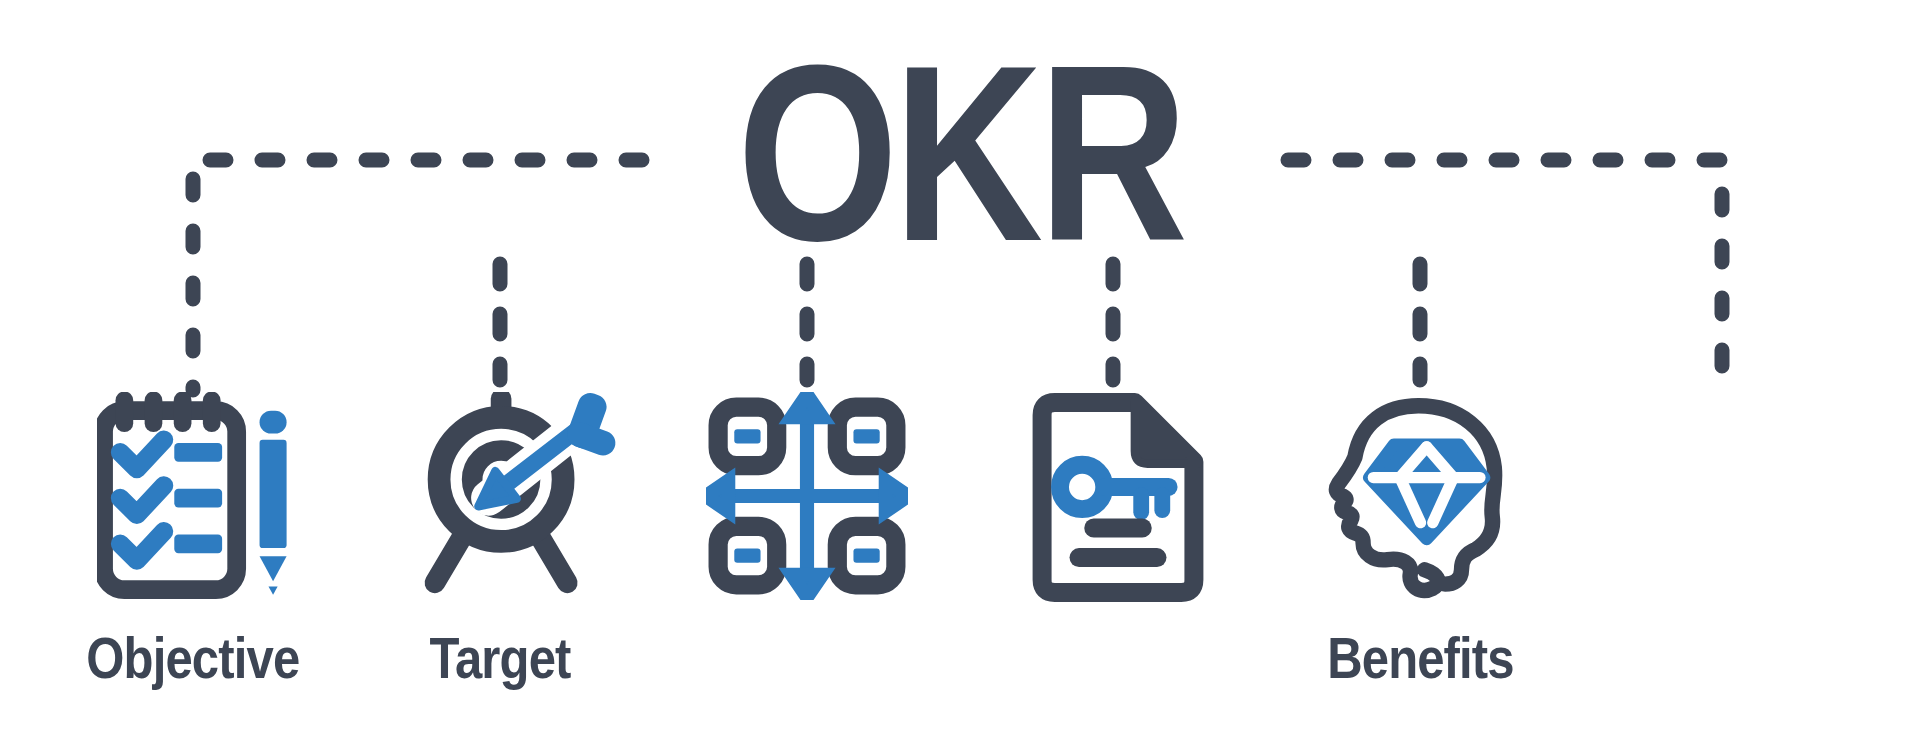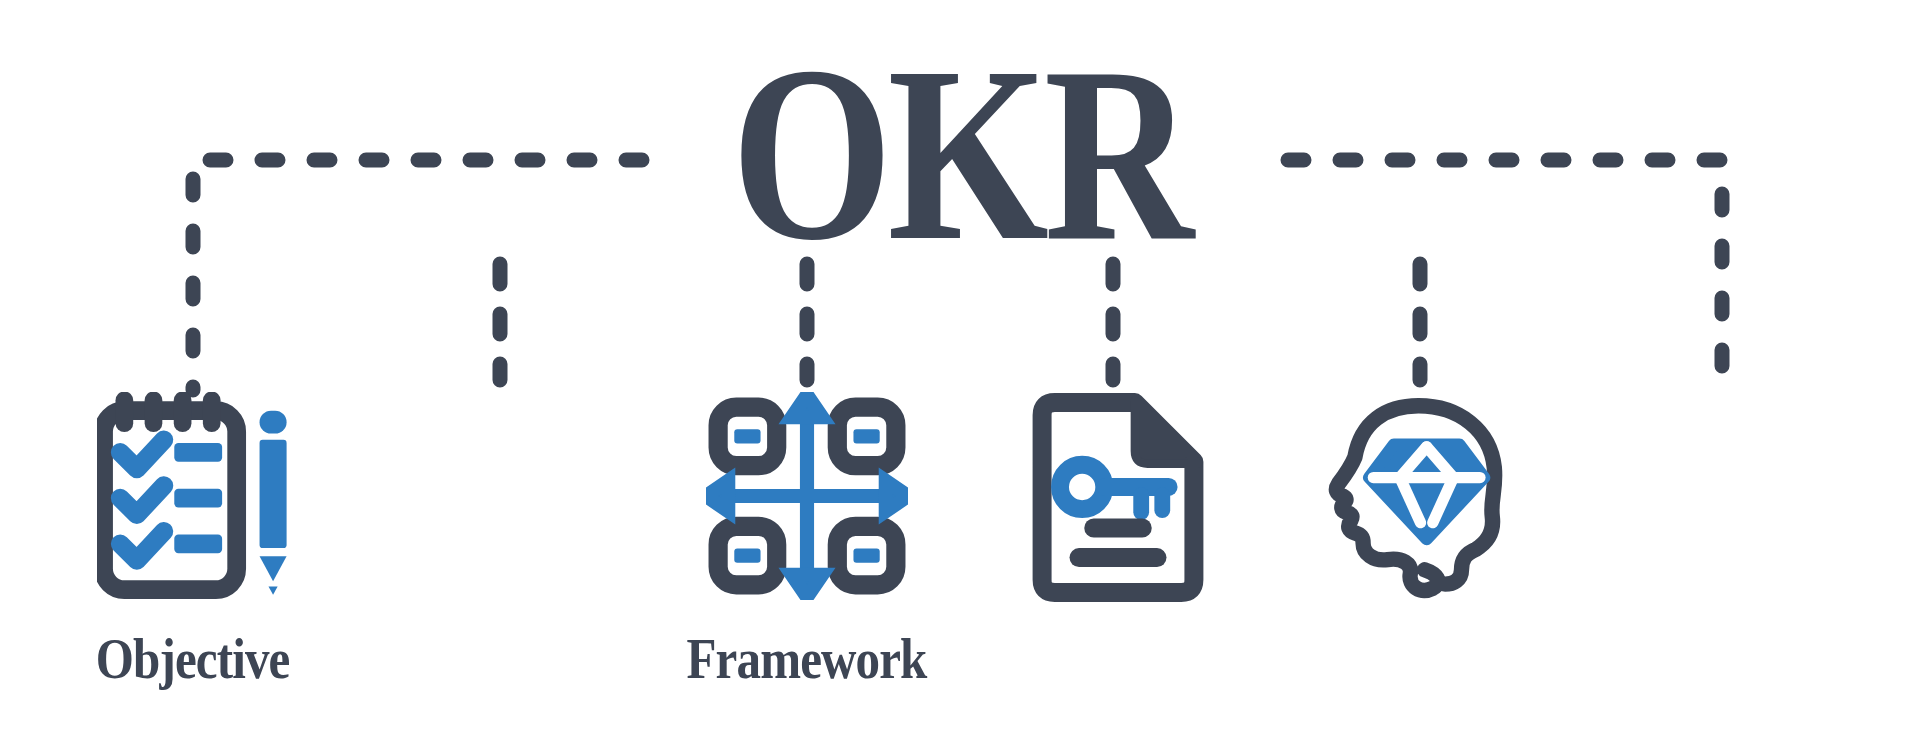--- a/index.html
+++ b/index.html
@@ -1,21 +1,21 @@
 <!DOCTYPE html>
 <html><head>
 <meta charset="utf-8">
 <style>
   html,body{margin:0;padding:0;background:#ffffff;}
   .canvas{
     position:relative;
     width:1920px;height:730px;
     background:#ffffff;
     overflow:hidden;
-    font-family:Liberation Serif, serif;
+    font-family:Liberation Sans, sans-serif;
   }
   .title{
     position:absolute;
     top:29px;left:0;right:0;
     text-align:center;
     font-size:250px;
     font-weight:700;
     line-height:1;
     color:#3d4554;
     letter-spacing:-6px;
@@ -94,20 +94,41 @@
           <rect x="78" y="9" width="13" height="11" rx="5.5"></rect>
           <rect x="78" y="23" width="13" height="52" rx="1.5"></rect>
           <polygon points="78,79 91,79 84.5,91"></polygon>
           <polygon points="82.3,93.5 86.7,93.5 84.5,97.5"></polygon>
         </g>
       </svg>
     </div>
     <div class="label"><span>Objective</span></div>
   </div>
 
+  <div class="col c2">
+    <div class="icon-box">
+      <svg width="215" height="208" viewBox="0 0 104 100" style="margin-left:26px" aria-label="target-arrow-icon">
+        <line x1="46" y1="3" x2="46" y2="10" stroke="#3d4554" stroke-width="10" stroke-linecap="round"></line>
+        <g stroke="#3d4554" stroke-width="10" stroke-linecap="round" fill="none">
+          <path d="M30,65 L14,92"></path>
+          <path d="M62,65 L78,92"></path>
+        </g>
+        <circle cx="46" cy="42" r="30" fill="#ffffff" stroke="#3d4554" stroke-width="11"></circle>
+        <circle cx="46" cy="42" r="14" fill="#ffffff" stroke="#3d4554" stroke-width="10"></circle>
+        <line x1="40" y1="51" x2="88" y2="13" stroke="#ffffff" stroke-width="17" stroke-linecap="round"></line>
+        <line x1="49" y1="44" x2="84" y2="17" stroke="#2e7cc1" stroke-width="8" stroke-linecap="round"></line>
+        <polygon points="35,55 53.6,51.3 43.2,37.9" fill="#2e7cc1" stroke="#2e7cc1" stroke-width="4" stroke-linejoin="round"></polygon>
+        <g fill="#2e7cc1" transform="rotate(20 87 15)">
+          <rect x="80" y="0" width="14" height="27" rx="6"></rect>
+          <rect x="80" y="15" width="24" height="12" rx="6"></rect>
+        </g>
+      </svg>
+    </div>
+    <div class="label"><span>Target</span></div>
+  </div>
 
   <div class="col c3">
     <div class="icon-box">
       <svg width="202" height="208" viewBox="0 0 100 100" aria-label="framework-grid-arrows-icon">
         <g fill="#ffffff" stroke="#3d4554" stroke-width="9.5">
           <rect x="6" y="6" width="29" height="29" rx="9"></rect>
           <rect x="65" y="6" width="29" height="29" rx="9"></rect>
           <rect x="6" y="65" width="29" height="29" rx="9"></rect>
           <rect x="65" y="65" width="29" height="29" rx="9"></rect>
         </g>
@@ -120,21 +141,20 @@
         <g stroke="#2e7cc1" stroke-width="7" fill="#2e7cc1">
           <line x1="50" y1="9" x2="50" y2="91"></line>
           <line x1="9" y1="50" x2="91" y2="50"></line>
           <polygon points="50,0 42.5,11 57.5,11"></polygon>
           <polygon points="50,100 42.5,89 57.5,89"></polygon>
           <polygon points="0,50 11,42.5 11,57.5"></polygon>
           <polygon points="100,50 89,42.5 89,57.5"></polygon>
         </g>
       </svg>
     </div>
-    <div class="label"><span>Framework</span></div>
   </div>
 
   <div class="col c4">
     <div class="icon-box">
       <svg width="194" height="211" viewBox="0 0 92 100" style="margin-left:10px" aria-label="key-document-icon">
         <path d="M16,5 H54 L82,33 V89 Q82,95 76,95 H16 Q10,95 10,89 V11 Q10,5 16,5 Z" fill="#ffffff" stroke="#3d4554" stroke-width="9" stroke-linejoin="round"></path>
         <path d="M54,4 L84,34 L60,34 Q54,34 54,28 Z" fill="#3d4554" stroke="#3d4554" stroke-width="4" stroke-linejoin="round"></path>
         <circle cx="29" cy="45" r="10.5" fill="#ffffff" stroke="#2e7cc1" stroke-width="8.5"></circle>
         <g stroke="#2e7cc1" stroke-linecap="round" fill="none">
           <path d="M40,45 H70" stroke-width="8.5"></path>
@@ -156,16 +176,17 @@
         <polygon points="37,25 69,25 81,41 53,71 25,41" fill="#2e7cc1" stroke="#2e7cc1" stroke-width="6" stroke-linejoin="round"></polygon>
         <g stroke="#ffffff" stroke-width="5.5" stroke-linecap="round" fill="none">
           <path d="M27,41 H79"></path>
           <path d="M53,26 L40,41"></path>
           <path d="M53,26 L66,41"></path>
           <path d="M40,41 L50,63"></path>
           <path d="M66,41 L56,63"></path>
         </g>
       </svg>
     </div>
+    <div class="label"><span>Benefits</span></div>
   </div>
 
 
 </div>
 
 </body></html>

